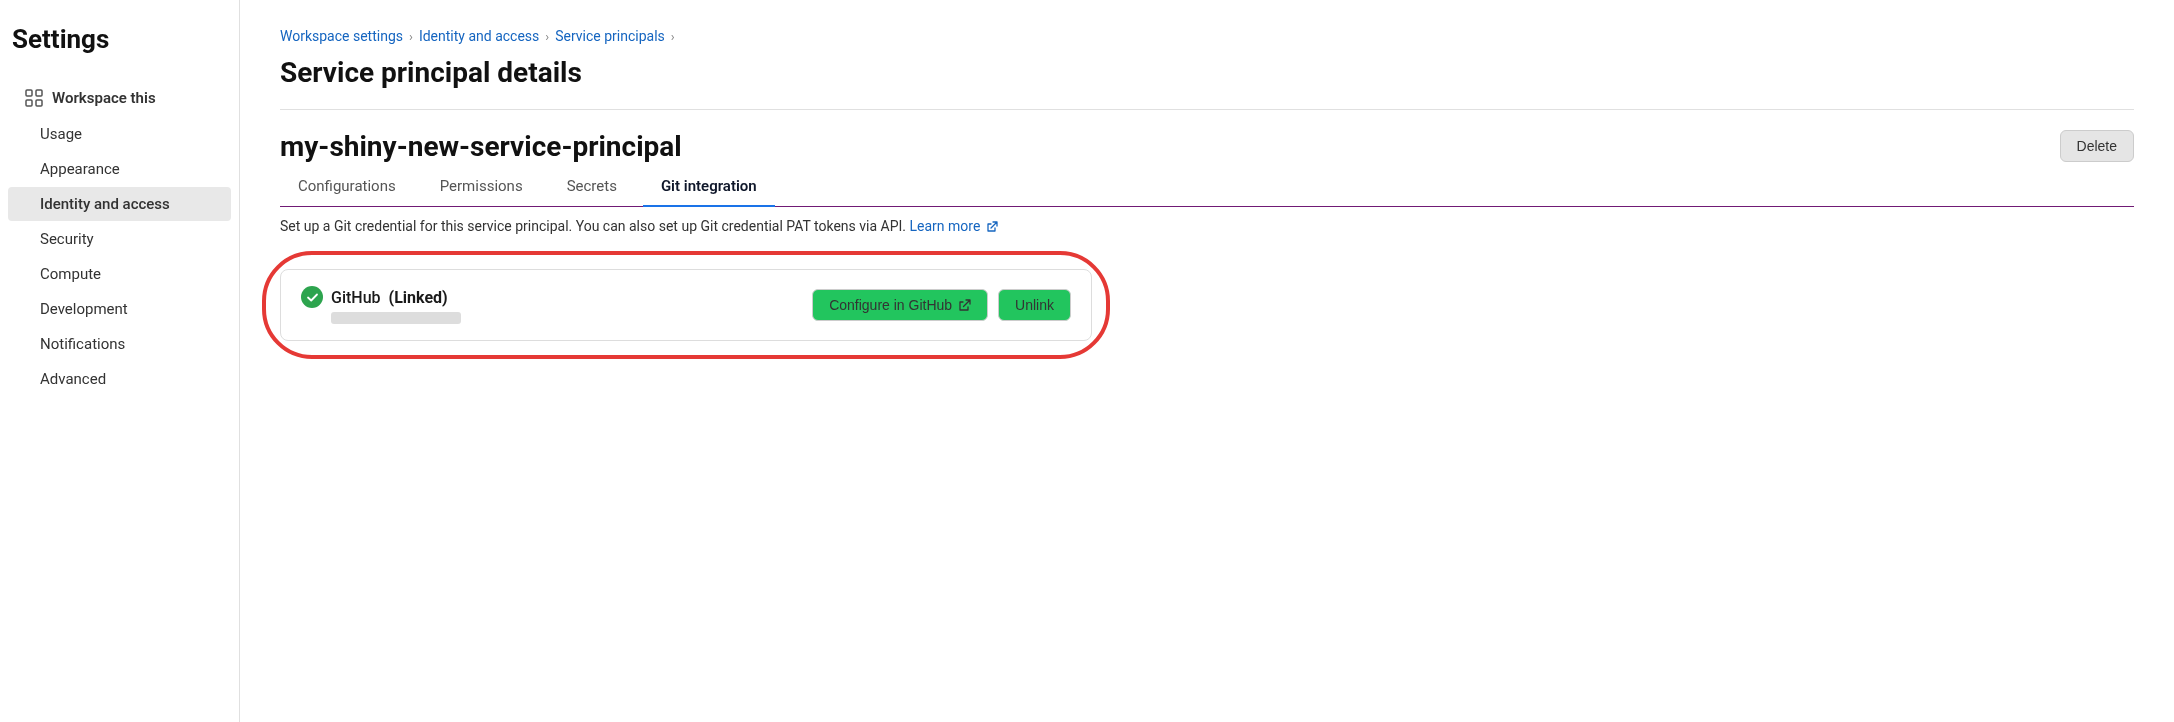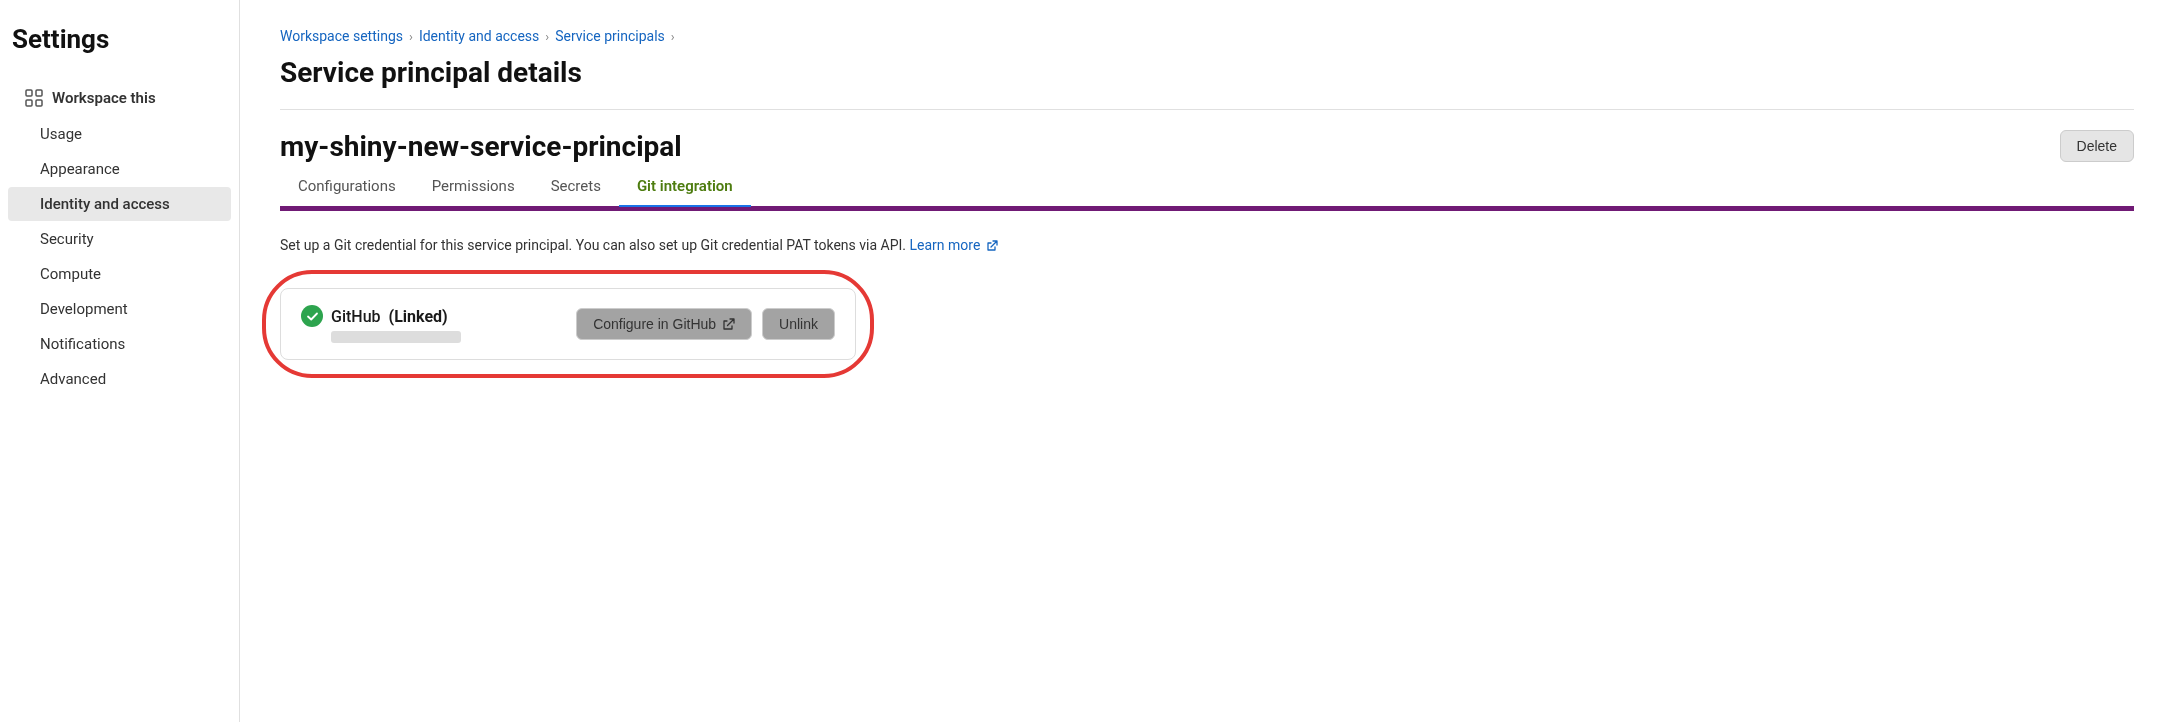--- a/index.html
+++ b/index.html
@@ -101,34 +101,34 @@
     .sp-name {
       font-size: 28px;
       font-weight: 700;
       color: #111;
       margin-bottom: 4px;
     }
 
     
     .tabs {
       display: flex;
-      gap: 0;
-      border-bottom: 5px solid #701a75;
-      margin-bottom: 24px;
+      gap: 8px;
+      border-bottom: 1px solid #701a75;
+      margin-bottom: 9px;
     }
     .tab {
       padding: 10px 18px;
       font-size: 15px;
       color: #555;
       cursor: pointer;
       border-bottom: 2px solid transparent;
       margin-bottom: -1px;
     }
     .tab.active {
-      color: #4d7c0f;
+      color: #0f172a;
       font-weight: 600;
       border-bottom: 2px solid #1a73e8;
     }
 
     
     .description-text {
       font-size: 14px;
       color: #333;
       margin-bottom: 32px;
       line-height: 1.5;
@@ -151,21 +151,21 @@
       position: relative;
       display: inline-block;
     }
     .github-card {
       display: flex;
       align-items: center;
       justify-content: space-between;
       border: 1px solid #ddd;
       border-radius: 8px;
       padding: 16px 20px;
-      width: 576px;
+      width: 812px;
       background: #fff;
       position: relative;
       z-index: 2;
     }
     .github-card-left {
       display: flex;
       flex-direction: column;
       gap: 4px;
     }
     .github-linked {
@@ -201,21 +201,21 @@
     .github-card-right {
       display: flex;
       gap: 10px;
       align-items: center;
     }
     .btn {
       padding: 7px 16px;
       font-size: 14px;
       border: 1px solid #ccc;
       border-radius: 6px;
-      background: #a3a3a3;
+      background: #22c55e;
       cursor: pointer;
       color: #333;
       display: flex;
       align-items: center;
       gap: 6px;
     }
     .btn-delete {
       padding: 7px 16px;
       font-size: 14px;
       border: 1px solid #ccc;

